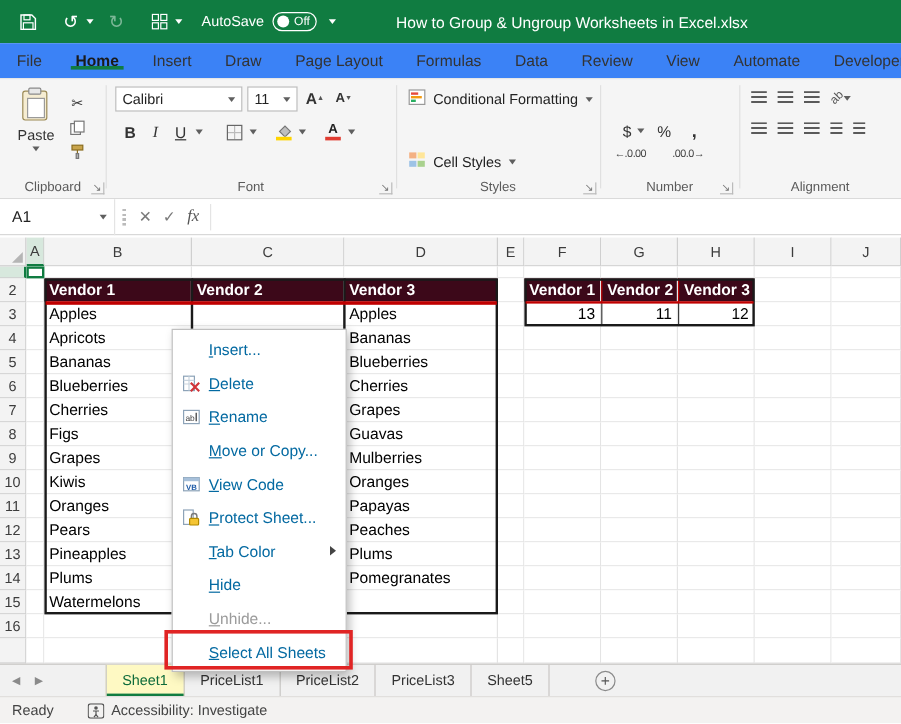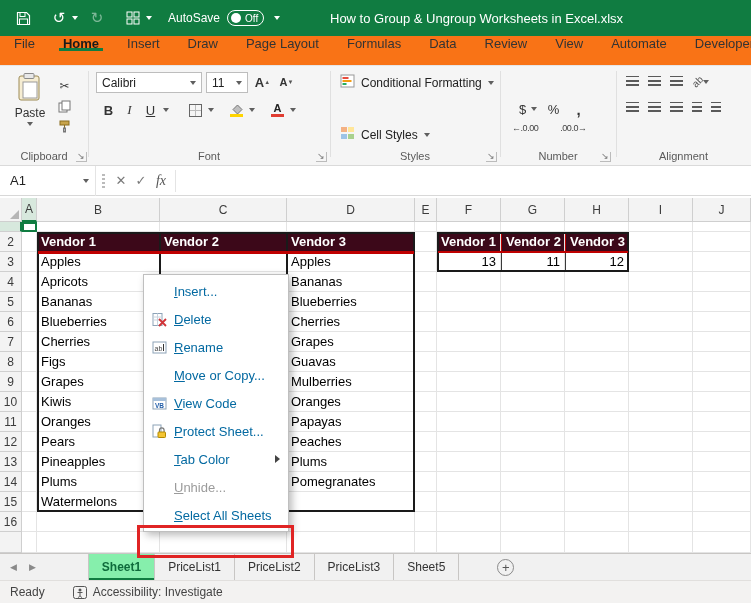--- a/index.html
+++ b/index.html
@@ -16,21 +16,21 @@
   .tb-grid{margin-left:14px}
   .caret{width:0;height:0;border-left:3.5px solid transparent;border-right:3.5px solid transparent;border-top:4px solid #5f5f5f;display:inline-block}
   .caret.w{border-top-color:#fff;margin-left:2px}
   .autosave{display:flex;align-items:center;margin-left:16px;font-size:12px}
   .as-pill{margin-left:7px;width:37px;height:16px;border:1px solid #fff;border-radius:9px;display:flex;align-items:center;padding:0 3px}
   .as-knob{width:10px;height:10px;border-radius:50%;background:#fff}
   .as-state{font-size:10px;margin-left:4px}
   .tb-title{position:absolute;left:330px;top:0;height:36px;display:flex;align-items:center;font-size:13px;white-space:nowrap}
 
   
-  .tabrow{position:absolute;left:0;top:36px;width:751px;height:30px;background:#f97316;display:flex;align-items:flex-start;border-bottom:1px solid #E6E6E6}
+  .tabrow{position:absolute;left:0;top:36px;width:751px;height:30px;background:#3b82f6;display:flex;align-items:center;border-bottom:1px solid #E6E6E6}
   .rtab{display:flex;align-items:center;padding:0 14px;font-size:13px;color:#333;position:relative;white-space:nowrap}
   .rtab.active{font-weight:bold;color:#1a1a1a}
   .rtab.active::after{content:"";position:absolute;left:10px;right:10px;bottom:0;height:3px;background:#107C41}
 
   
   .ribbon{position:absolute;left:0;top:66px;width:751px;height:100px;background:#F5F5F5;border-bottom:1px solid #DADADA}
   .gsep{position:absolute;top:5px;bottom:8px;width:1px;background:#E0E0E0}
   .glabel{position:absolute;bottom:3px;font-size:11px;color:#5A5A5A;text-align:center}
   .launcher{position:absolute;bottom:3px;font-size:9px;color:#777;line-height:9px;border:1px solid #bbb;border-top:none;border-left:none;padding:0 1px}
   .combo{display:flex;align-items:center;background:#fff;border:1px solid #BDBDBD;height:21px;font-size:12px;padding:0 5px;color:#222}
@@ -91,21 +91,21 @@
   .mlb{white-space:nowrap}
   .mar{position:absolute;right:8px;width:0;height:0;border-top:4px solid transparent;border-bottom:4px solid transparent;border-left:5px solid #444}
   .annotation{position:absolute;left:137px;top:525px;width:157px;height:33px;border:3px solid #E02424;z-index:11;pointer-events:none}
 
   
   .sheetbar{position:absolute;left:0;top:553px;width:751px;height:27px;background:#F1F1F1;border-top:1px solid #C8C6C4;display:flex;align-items:stretch}
   .snav{display:flex;align-items:center;padding-left:10px;gap:12px;color:#8a8a8a;font-size:9px}
   .stabs{display:flex;margin-left:52px;align-items:stretch}
   .stab{display:flex;align-items:center;padding:0 13px;font-size:12px;color:#333;border-right:1px solid #C8C6C4;position:relative;white-space:nowrap}
   .stab:first-child{border-left:1px solid #C8C6C4}
-  .stab.active{background:#86efac;color:#0E6B3B;font-weight:bold}
+  .stab.active{background:#fef9c3;color:#0E6B3B;font-weight:normal}
   .stab.active::after{content:"";position:absolute;left:0;right:0;bottom:0;height:2px;background:#107C41}
   .addsheet{width:17px;height:17px;border:1px solid #8A8A8A;border-radius:50%;margin:auto 0 auto 38px;display:flex;align-items:center;justify-content:center;color:#555;font-size:13px;line-height:13px}
 
   
   .statusbar{position:absolute;left:0;top:580px;width:751px;height:23px;background:#F3F2F1;border-top:1px solid #E1DFDD;display:flex;align-items:center;font-size:12px;color:#444}
   .sb-ready{margin-left:10px}
   .sb-acc-icon{margin-left:28px;display:flex;align-items:center}
   .sb-acc{margin-left:6px}
 </style>
 </head>
@@ -574,20 +574,24 @@
             <rect x="6" y="8" width="7.5" height="5.5" rx="0.8" fill="#F5C533" stroke="#B28A00"></rect>
           </svg>
         </span>
         <span class="mlb"><u>P</u>rotect Sheet...</span>
       </div>
       <div class="mi">
         <span class="mic"></span>
         <span class="mlb"><u>T</u>ab Color</span>
         <span class="mar"></span>
       </div>
+      <div class="mi">
+        <span class="mic"></span>
+        <span class="mlb"><u>H</u>ide</span>
+      </div>
       <div class="mi dis">
         <span class="mic"></span>
         <span class="mlb"><u>U</u>nhide...</span>
       </div>
       <div class="mi">
         <span class="mic"></span>
         <span class="mlb"><u>S</u>elect All Sheets</span>
       </div>
     </div>
   <div class="annotation"></div>

